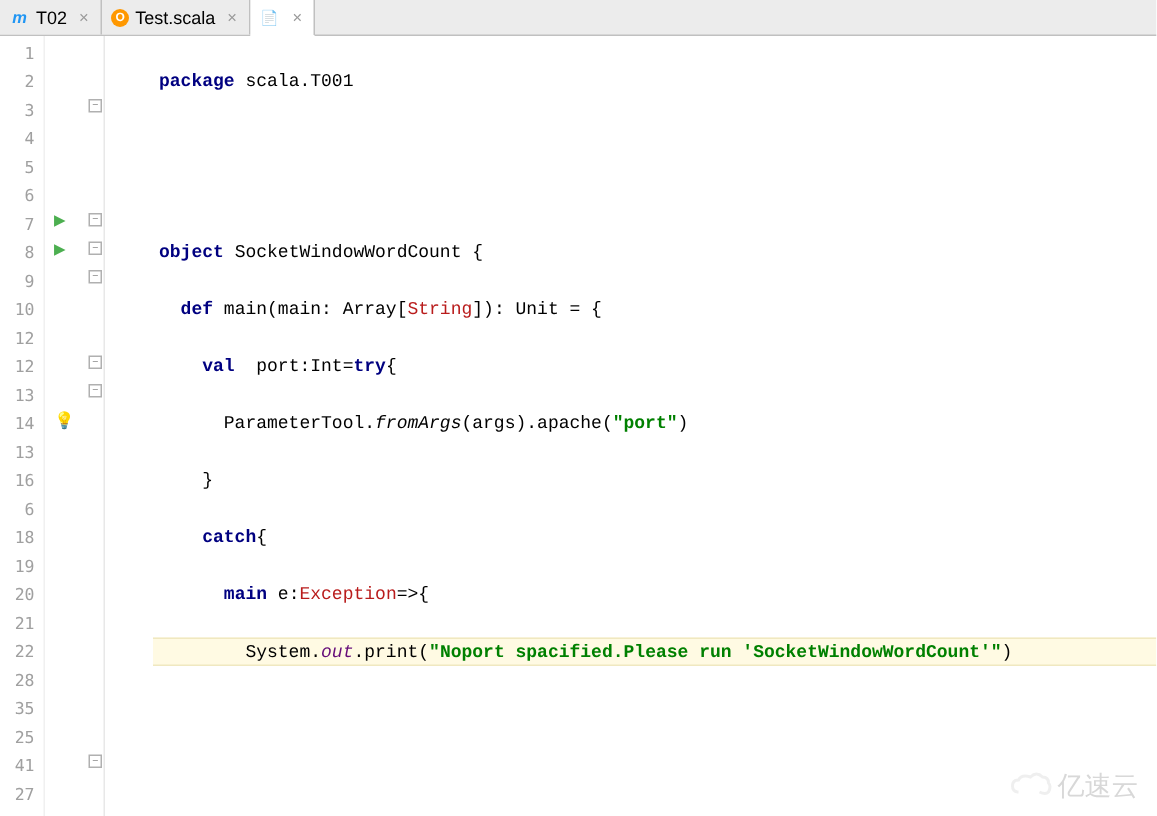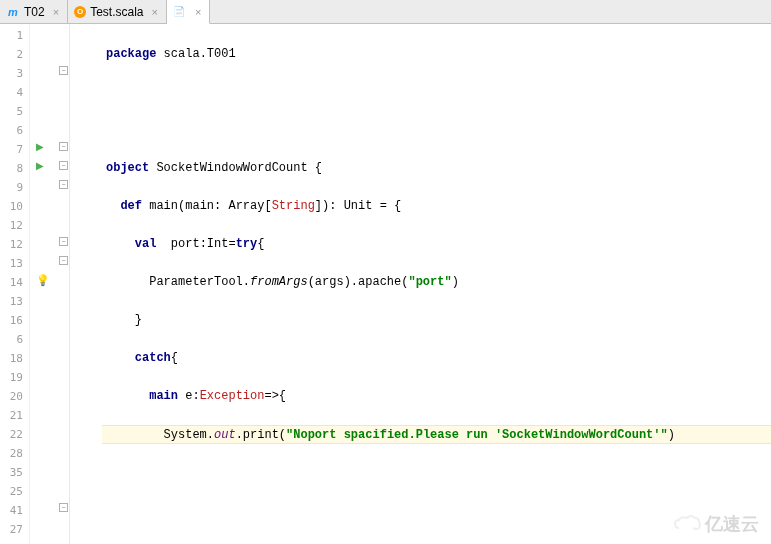--- a/index.html
+++ b/index.html
@@ -21,21 +21,21 @@
 .fold-col { width:12px; border-right:1px solid #e8e8e8; position:relative; }
 .fold-mark { position:absolute; left:1px; width:9px; height:9px; border:1px solid #b0b0b0; font-size:7px; line-height:7px; text-align:center; color:#888; }
 .code { flex:1; font-family:Consolas,"Courier New",monospace; font-size:12px; line-height:19px; padding-top:2px; white-space:pre; overflow:hidden;margin-left:32px; }
 .line { height:19px; padding-left:4px; }
 .line.hl { background:#fffae3; border-top:1px solid #f0e8c0; border-bottom:1px solid #f0e8c0; }
 .kw { color:#000080; font-weight:bold; }
 .str { color:#008000; font-weight:bold; }
 .type { color:#b91c1c; }
 .stat { color:#660e7a; font-style:italic; }
 .ital { font-style:italic; }
-.watermark { position:absolute; right:12px; bottom:8px; color:#d8d8d8; font-size:18px; font-weight:bold; pointer-events:none; display:flex; align-items:center; gap:2px; }
+.watermark { position:absolute; right:12px; bottom:8px; color:#d8d8d8; font-size:18px; font-weight:normal; pointer-events:none; display:flex; align-items:center; gap:2px; }
 .watermark svg { opacity:0.4; }
 </style>
 </head>
 <body>
 
 <div class="tabs">
   <div class="tab">
     <span class="tab-icon m">m</span>
     <span>T02</span>
     <span class="tab-close">×</span>

